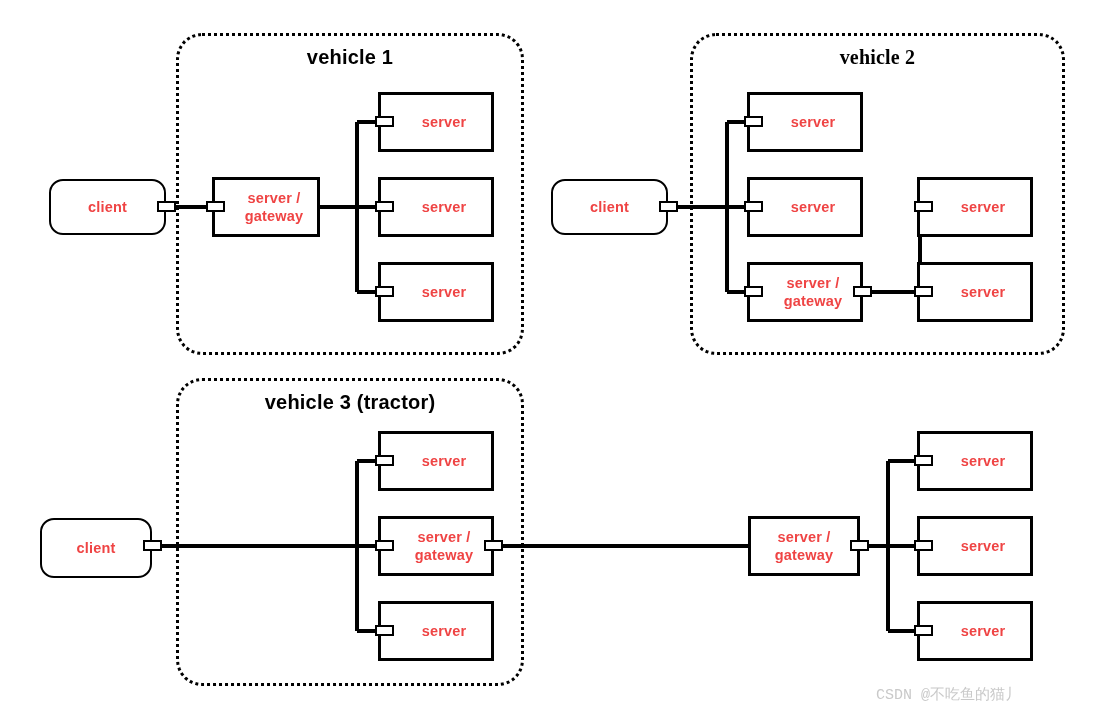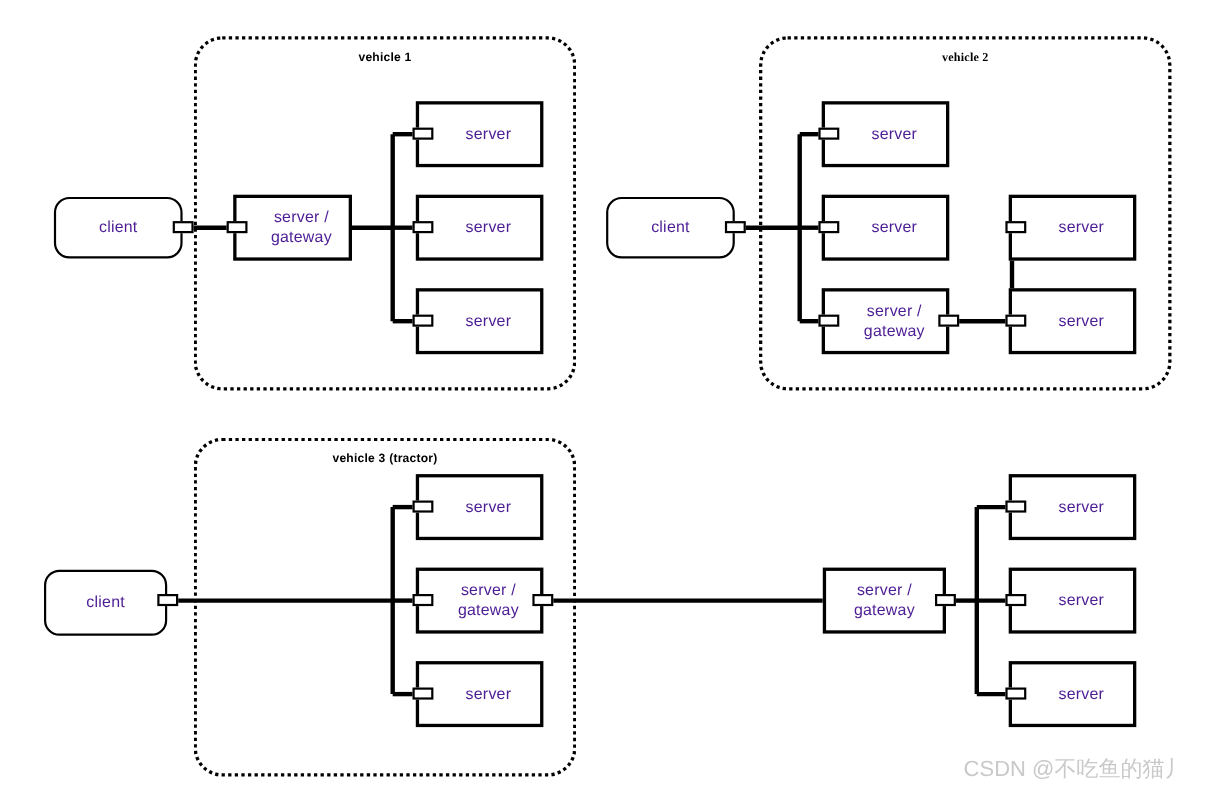--- a/index.html
+++ b/index.html
@@ -29,40 +29,40 @@
     border: 3px dotted #000000;
     border-radius: 26px;
     box-sizing: border-box;
     background: transparent;
   }
   .vehicle-label {
     position: absolute;
     width: 100%;
     text-align: center;
     top: 10px;
-    font-size: 11px;
+    font-size: 20px;
     font-weight: bold;
     color: #000000;
     letter-spacing: 0.2px;
     white-space: nowrap;
   }
   .node {
     position: absolute;
     box-sizing: border-box;
     background: #ffffff;
     border: 3px solid #000000;
     display: flex;
     align-items: center;
     justify-content: center;
     z-index: 5;
   }
   .node-label {
     font-size: 14.5px;
-    font-weight: normal;
-    color: #4c1d95;
+    font-weight: bold;
+    color: #ef4444;
     text-align: center;
     line-height: 1.25;
     white-space: pre-line;
     letter-spacing: 0.2px;
   }
   .node.client {
     border-radius: 14px;
     border-width: 2px;
   }
   .node.server .node-label,
@@ -78,25 +78,25 @@
     height: 11px;
     background: #ffffff;
     border: 2px solid #000000;
     box-sizing: border-box;
     z-index: 8;
   }
   .watermark {
     position: absolute;
     left: 876px;
     top: 685px;
-    font-size: 20px;
+    font-size: 15px;
     color: #c9c9c9;
     white-space: nowrap;
     z-index: 20;
-    font-family: Liberation Sans, sans-serif;
+    font-family: Liberation Mono, monospace;
   }
 </style>
 </head>
 <body>
 
 <div id="canvas">
 
   <svg id="svg-layer" viewBox="0 0 1103 716" xmlns="http://www.w3.org/2000/svg">
     <g stroke="#000000" stroke-width="4" fill="none" stroke-linecap="butt">
 
@@ -169,21 +169,21 @@
   </svg>
 
   <div class="vehicle-box" style="left:176px; top:33px; width:348px; height:322px;">
     <div class="vehicle-label">vehicle 1</div>
   </div>
 
   <div class="vehicle-box" style="left:690px; top:33px; width:375px; height:322px;font-family:Liberation Serif, serif;">
     <div class="vehicle-label">vehicle 2</div>
   </div>
 
-  <div class="vehicle-box" style="left:176px; top:398px; width:348px; height:308px;">
+  <div class="vehicle-box" style="left:176px; top:378px; width:348px; height:308px;">
     <div class="vehicle-label">vehicle 3 (tractor)</div>
   </div>
 
 
   <div class="node client" style="left:49px; top:179px; width:117px; height:56px;">
     <span class="node-label">client</span>
   </div>
   <div class="port" style="left:157px; top:201px;"></div>
 
   <div class="node client" style="left:551px; top:179px; width:117px; height:56px;">

